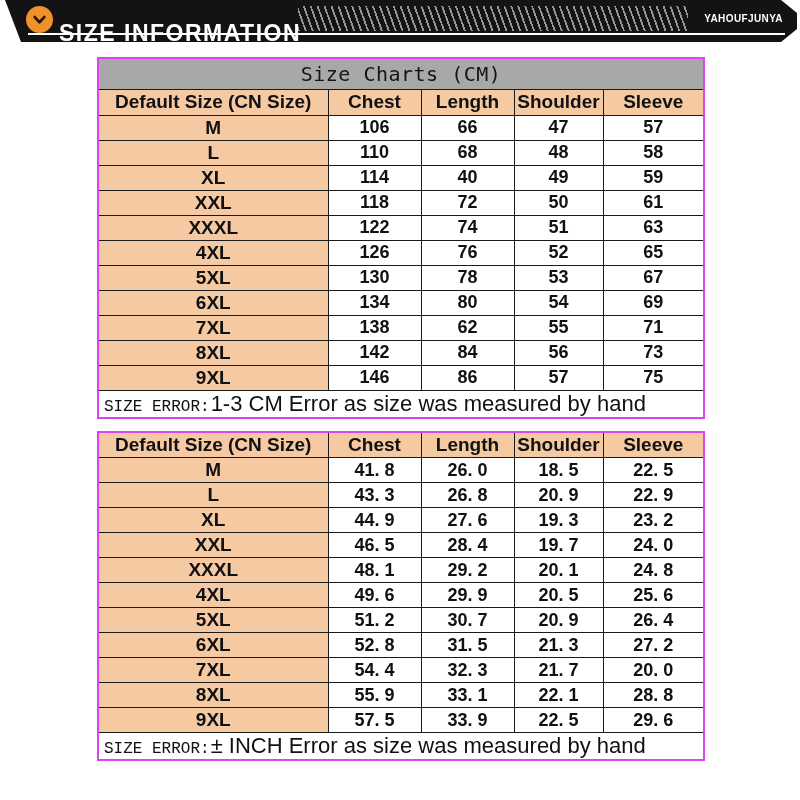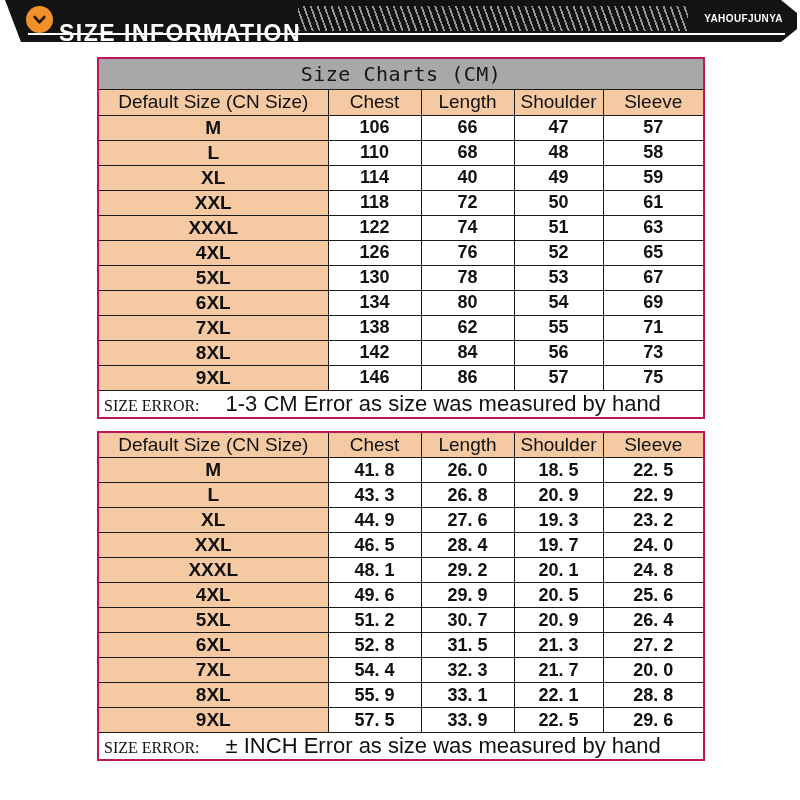--- a/index.html
+++ b/index.html
@@ -22,33 +22,33 @@
   .brand { position: absolute; right: 17px; top: 13px; color: #ffffff;
     font-size: 10px; font-weight: bold; letter-spacing: 0.4px; white-space: nowrap; }
   .underline { position: absolute; left: 28px; top: 33px; width: 757px; height: 2px;
     background: #ffffff; }
 
   
   .chart { width: 606px; margin: 0 auto; }
   .chart.first { margin-top: 15px; }
   .chart.second { margin-top: 12px; }
   table { width: 100%; border-collapse: collapse; table-layout: fixed;
-    border: 2px solid #be185d; }
+    border: 2px solid #d946ef; }
   th, td { border: 1px solid #1a1a1a; text-align: center; vertical-align: middle;
     color: #111111; overflow: hidden; white-space: nowrap; }
   .title-cell { height: 31px; background: #a8a8a8;
     font-family: "DejaVu Sans Mono", monospace; font-weight: normal;
     font-size: 20px; letter-spacing: 0.5px; color: #151515; }
-  .head-row th { height: 26px; background: #f5c9a2; font-size: 19px; font-weight: normal; }
+  .head-row th { height: 26px; background: #f5c9a2; font-size: 19px; font-weight: bold; }
   tbody tr { height: 25px; }
   .size-cell { background: #f5c9a2; font-size: 19px; font-weight: bold; }
   .val-cell { background: #ffffff; font-size: 18px; font-weight: 600; }
   .note-cell { height: 26px; background: #ffffff; text-align: left; padding-left: 5px; }
-  .note-prefix { font-family: Liberation Serif, serif; font-size: 16px;
-    margin-right: 26px; }
+  .note-prefix { font-family: Liberation Mono, monospace; font-size: 16px;
+    margin-right: 1px; }
   .note-body { font-size: 22px; }
 </style>
 </head>
 <body>
 
 <div class="page">
 
   <header class="banner">
     <span class="badge">
       <svg viewBox="0 0 24 24" fill="none" stroke="#2b1a05" stroke-width="3.6" stroke-linecap="round" stroke-linejoin="round">

